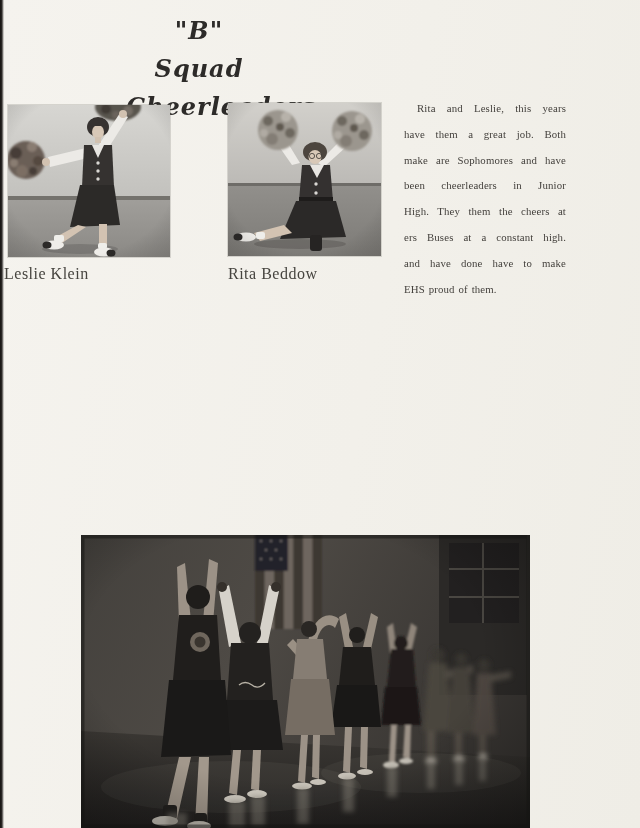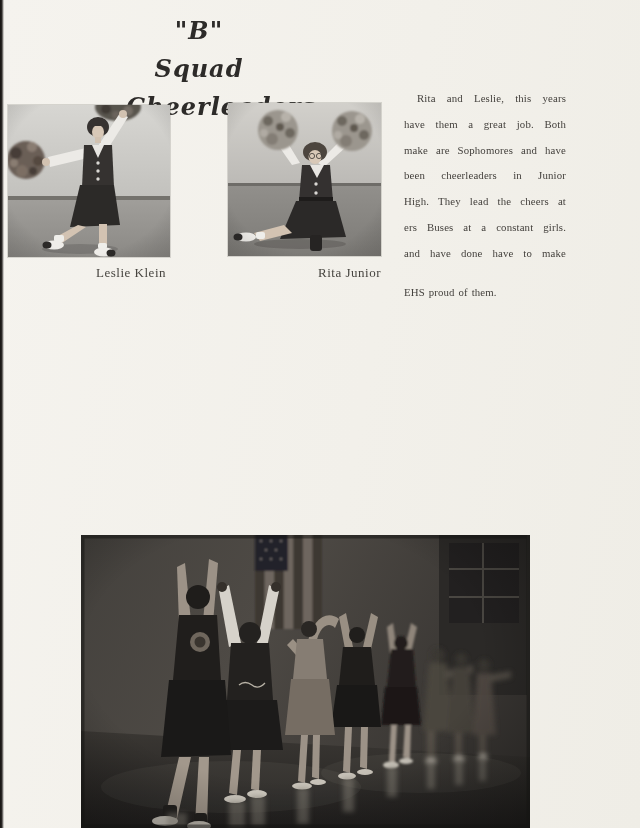--- a/index.html
+++ b/index.html
@@ -17,34 +17,34 @@
     text-align:center;font-family:"DejaVu Serif",serif;
     font-style:italic;font-weight:bold;font-size:24px;line-height:38px;
     color:#2d2b29;letter-spacing:1px;
   }
   .photo{position:absolute;box-shadow:0 0 0 1px rgba(120,118,112,0.25);}
   .photo svg{display:block;}
   .photo-portrait-1{left:8px;top:105px;}
   .photo-portrait-2{left:228px;top:103px;}
   .photo-gym{left:81px;top:535px;box-shadow:none;}
   .caption{
-    position:absolute;top:265px;font-size:13px;letter-spacing:0.5px;
-    color:#46443f;text-align:right;
+    position:absolute;top:265px;font-size:16px;letter-spacing:0.5px;
+    color:#46443f;text-align:left;
   }
   .caption-1{left:4px;width:162px;}
   .caption-2{left:228px;width:153px;}
   .article{
-    position:absolute;left:404px;top:90px;width:162px;
+    position:absolute;left:404px;top:100px;width:162px;
     font-size:10.8px;line-height:16px;color:#44413d;letter-spacing:0.15px;
     word-spacing:1px;
   }
   .tline{text-align:justify;height:25.8px;overflow:visible;}
   .tline:not(.last)::after{content:"";display:inline-block;width:100%;height:0;}
   .tline.first{text-indent:13px;}
-  .tline.last{text-align:left;margin-top:13px;}
+  .tline.last{text-align:left;}
 </style>
 </head>
 <body>
 
 <div class="page">
 
   <div class="scan-edge"></div>
 
   <div class="title">
     <div>"B" Squad</div>
@@ -178,29 +178,29 @@
         <circle cx="136" cy="32" r="5" fill="#6d675f"></circle>
           <circle cx="118" cy="38" r="6" fill="#837d75"></circle>
         <circle cx="126" cy="25" r="4" fill="#5e584f"></circle>
           <circle cx="110" cy="32" r="4" fill="#b0aba3"></circle>
       </g>
       <rect x="0" y="0" width="153" height="153" fill="url(#p2vig)"></rect>
     </svg>
   </div>
 
   <div class="caption caption-1">Leslie Klein</div>
-  <div class="caption caption-2">Rita Junior</div>
+  <div class="caption caption-2">Rita Beddow</div>
 
   <div class="article">
     <div class="tline first">Rita and Leslie, this years</div>
     <div class="tline">have them a great job.  Both</div>
     <div class="tline">make are Sophomores and have</div>
     <div class="tline">been cheerleaders in Junior</div>
-    <div class="tline">High.  They lead the cheers at</div>
-    <div class="tline">ers Buses at a constant girls.</div>
+    <div class="tline">High.  They them the cheers at</div>
+    <div class="tline">ers Buses at a constant high.</div>
     <div class="tline">and have done have to make</div>
     <div class="tline last">EHS proud of them.</div>
   </div>
 
   <div class="photo photo-gym">
     <svg width="449" height="293" viewBox="0 0 449 293">
       <defs>
         <linearGradient id="gwall" x1="0" y1="0" x2="1" y2="0.25">
           <stop offset="0" stop-color="#44413d"></stop>
             <stop offset="0.45" stop-color="#4e4a45"></stop>

